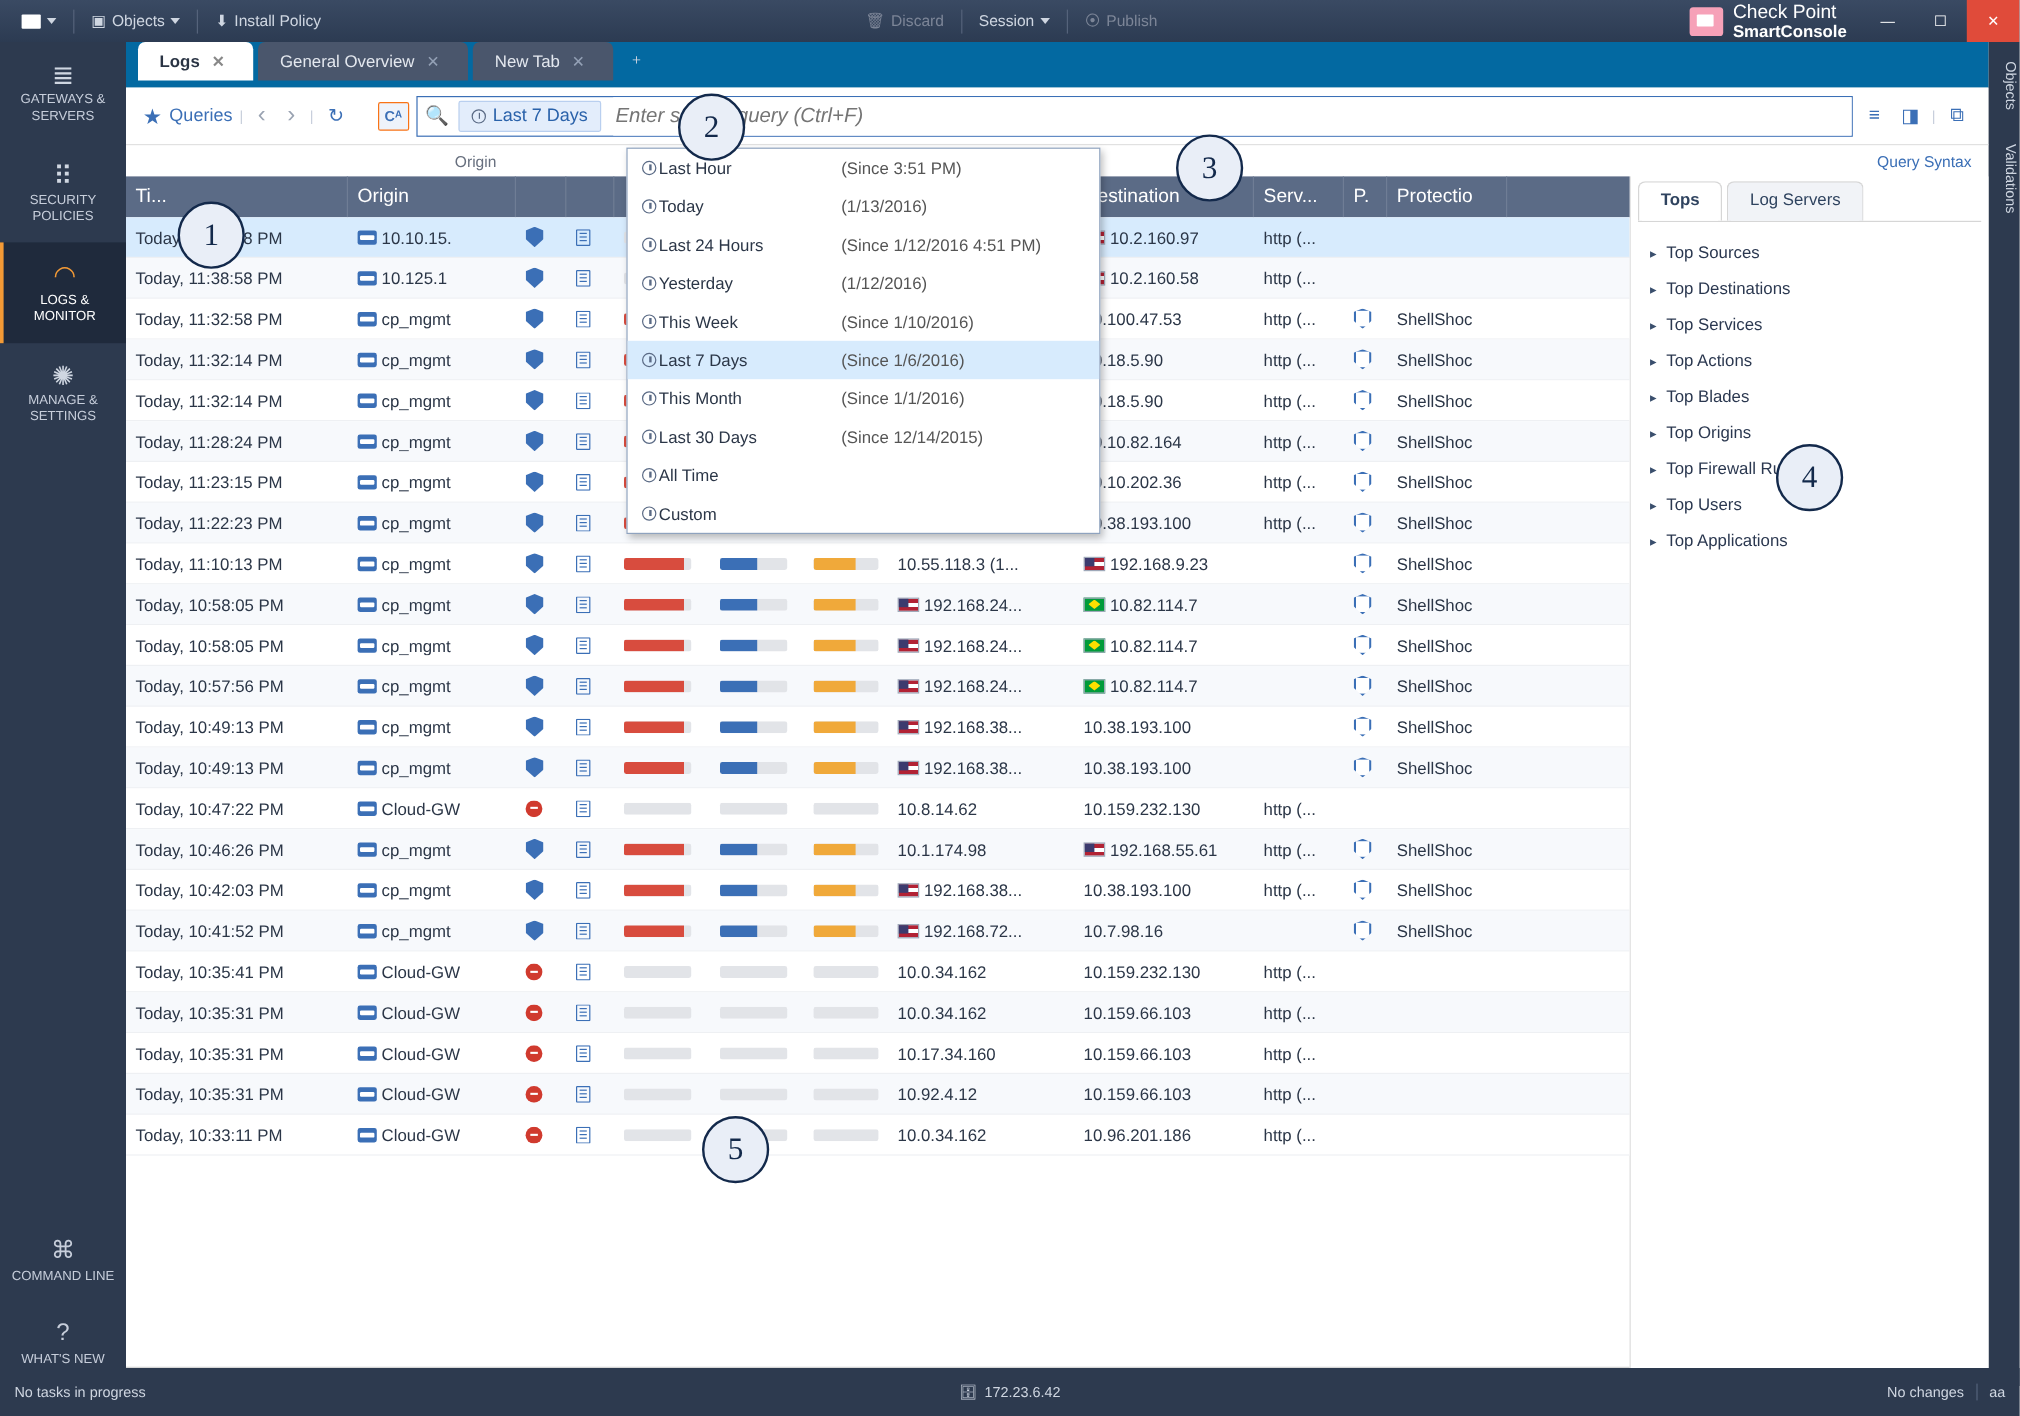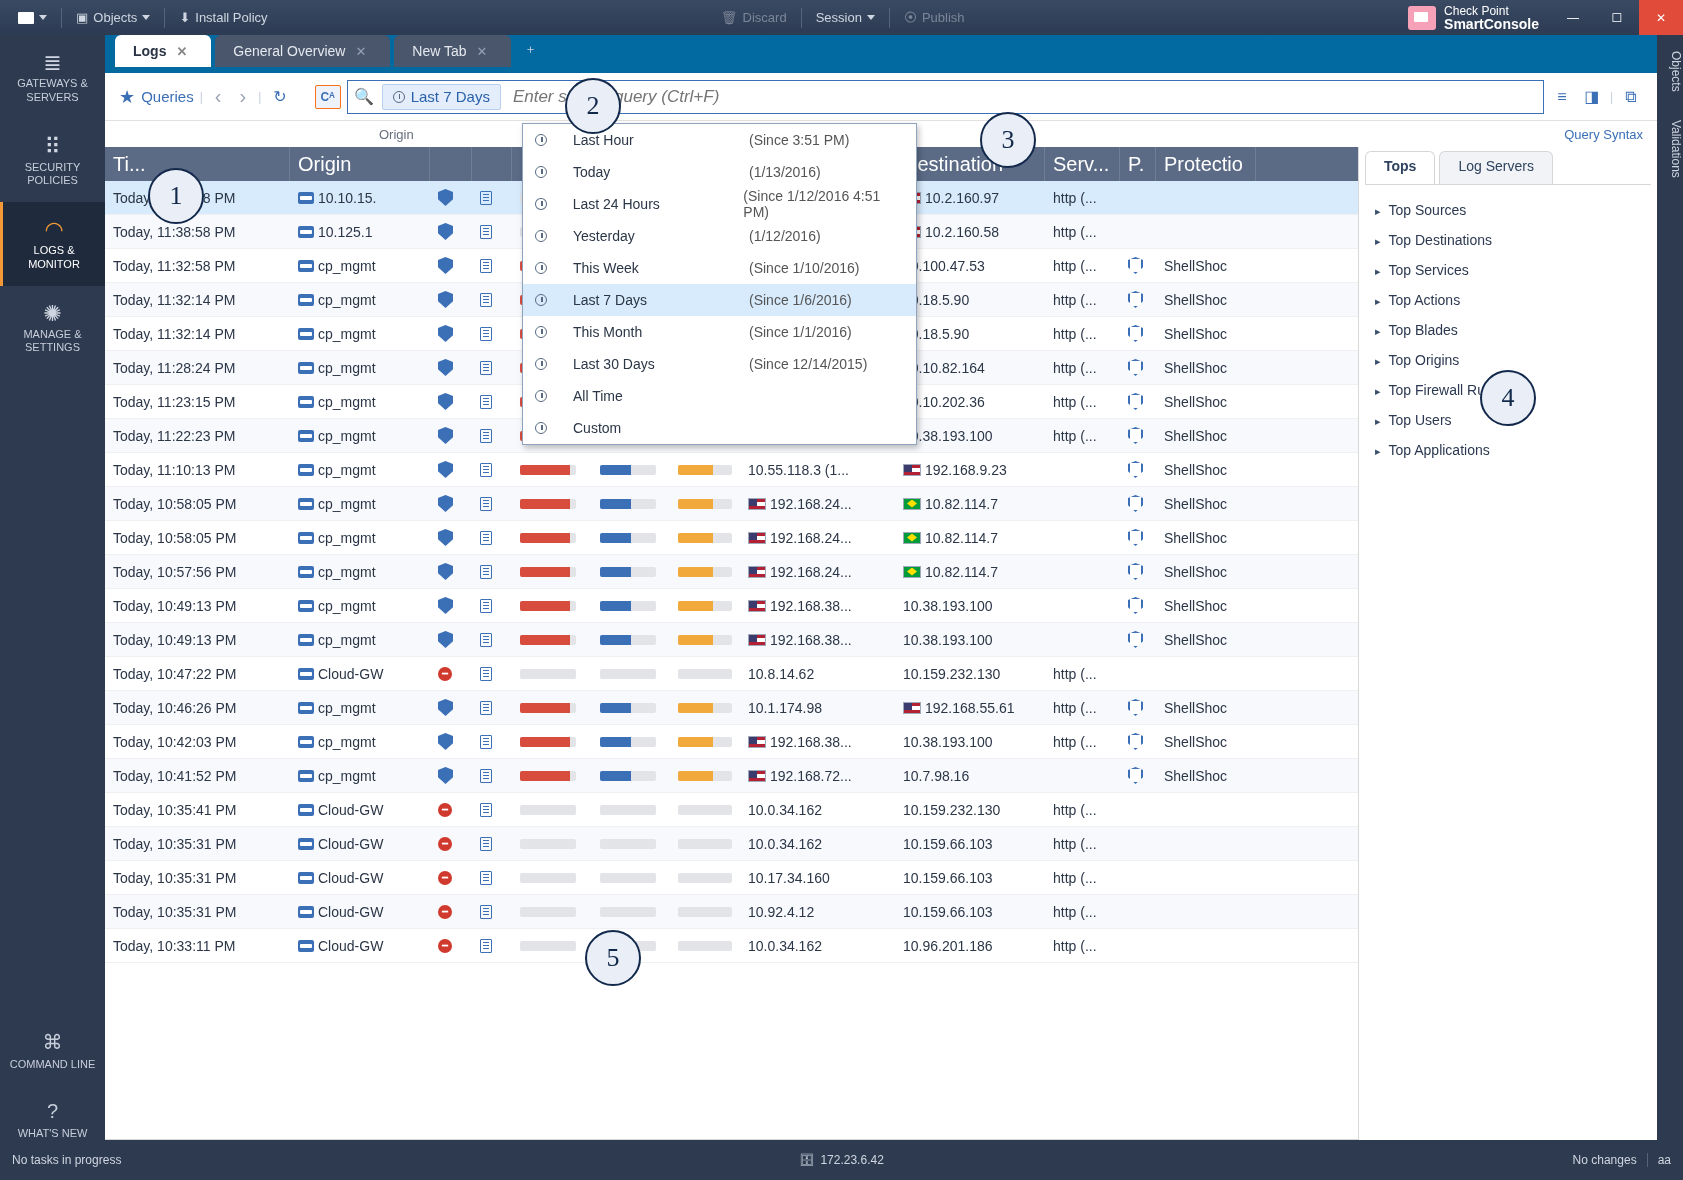--- a/index.html
+++ b/index.html
@@ -7,21 +7,21 @@
 
 #titlebar{height:35px;background:linear-gradient(#3a4a63,#2c3b52);display:flex;align-items:center;color:#cfd6e1;padding-left:8px}
 #titlebar .grp{display:flex;align-items:center;height:100%}
 #titlebar .btn{padding:0 10px;display:flex;align-items:center;gap:5px;height:100%;cursor:pointer;font-size:13px}
 #titlebar .sep{width:1px;height:20px;background:#55637b;margin:0 4px}
 #titlebar .spacer{flex:1}
 #titlebar .disabled{color:#7c8597}
 #brand{display:flex;align-items:center;gap:8px;padding-right:12px;color:#fff}
 #brand .logo{width:28px;height:24px;background:#f6a1b8;border-radius:3px;position:relative}
 #brand .logo::after{content:"";position:absolute;left:6px;top:6px;width:14px;height:10px;background:#fff;border-radius:1px}
-#brand .t1{font-size:12px;line-height:1}
+#brand .t1{font-size:16px;line-height:1}
 #brand .t2{font-size:14px;font-weight:600;line-height:1}
 .winbtn{width:44px;height:35px;display:flex;align-items:center;justify-content:center;color:#fff}
 .winbtn.close{background:#e04b3a}
 .tri-down{width:0;height:0;border-left:4px solid transparent;border-right:4px solid transparent;border-top:5px solid currentColor;display:inline-block}
 
 #leftnav{position:absolute;left:0;top:35px;bottom:25px;width:105px;background:#2d3a4f;color:#c7cedb;display:flex;flex-direction:column;align-items:center;text-align:center}
 #leftnav .item{width:100%;padding:14px 4px;font-size:11px;line-height:1.25;cursor:pointer}
 #leftnav .item.active{background:#1f2a3c;border-left:3px solid #f39a36;color:#fff}
 #leftnav .ic{width:30px;height:22px;margin:0 auto 6px;display:block}
 #leftnav .spacer{flex:1}
@@ -60,21 +60,21 @@
 #gridwrap{flex:1;min-width:0;display:flex;flex-direction:column;border-right:1px solid #d8d8d8}
 #rightpanel{width:298px;background:#fff;display:flex;flex-direction:column}
 
 .rtabs{display:flex;height:34px;border-bottom:1px solid #d6d6d6;margin:4px 6px 0}
 .rtab{padding:6px 18px;border:1px solid #d6d6d6;border-bottom:none;border-radius:6px 6px 0 0;background:#f1f3f7;color:#2f435f;font-size:14px;margin-right:4px;cursor:pointer}
 .rtab.active{background:#fff;font-weight:600}
 .rlist{padding:10px 6px}
 .ritem{padding:7px 10px;font-size:14px;color:#2b3850;cursor:pointer}
 .ritem::before{content:"▸";color:#3a4f6d;margin-right:8px;font-size:11px}
 
-.ghdr{height:34px;background:#5b6b86;color:#fff;display:flex;align-items:center;font-size:20px}
+.ghdr{height:34px;background:#5b6b86;color:#fff;display:flex;align-items:center;font-size:16px}
 .ghdr .col{padding:0 8px;border-right:1px solid #6f7d95;height:100%;display:flex;align-items:center;overflow:hidden;white-space:nowrap}
 .rows{flex:1;overflow:auto;position:relative}
 .row{height:34px;display:flex;align-items:center;border-bottom:1px solid #eef0f3;font-size:14px;color:#2b3647}
 .row:nth-child(odd){background:#fff}
 .row:nth-child(even){background:#f7f9fc}
 .row.sel{background:#d7ebfd}
 .row .col{padding:0 8px;overflow:hidden;white-space:nowrap;text-overflow:ellipsis;display:flex;align-items:center;gap:4px}
 .col.c-time{width:185px}
 .col.c-origin{width:140px}
 .col.c-blade{width:42px}
@@ -103,21 +103,21 @@
 .doc::before{content:"";position:absolute;left:2px;top:2px;right:2px;height:1.5px;background:#3b6fb6;box-shadow:0 3px 0 #3b6fb6,0 6px 0 #3b6fb6}
 .flag{width:18px;height:12px;display:inline-block;background:#b7c1d1;border:1px solid #9fa9b9}
 .flag.us{background:linear-gradient(#b22234 33%,#fff 33% 66%,#b22234 66%);position:relative}
 .flag.us::after{content:"";position:absolute;left:0;top:0;width:8px;height:7px;background:#3c3b6e}
 .flag.br{background:#009b3a;position:relative}
 .flag.br::after{content:"";position:absolute;left:3px;top:1px;width:10px;height:8px;background:#fedf00;clip-path:polygon(50% 0,100% 50%,50% 100%,0 50%)}
 .clock{width:12px;height:12px;border:1.5px solid #5a6a85;border-radius:50%;display:inline-block;position:relative}
 .clock::after{content:"";position:absolute;left:5px;top:2px;width:1.5px;height:5px;background:#5a6a85}
 
 #tr-pop{position:absolute;left:417px;top:50px;width:395px;background:#fff;border:1px solid #8fa3bf;box-shadow:2px 3px 6px rgba(0,0,0,.25);z-index:50}
-#tr-pop .opt{display:flex;align-items:center;height:32px;padding:0 12px;gap:26px;font-size:14px;color:#2b3647;cursor:pointer}
+#tr-pop .opt{display:flex;align-items:center;height:32px;padding:0 12px;gap:2px;font-size:14px;color:#2b3647;cursor:pointer}
 #tr-pop .opt.sel{background:#d7ebfd}
 #tr-pop .opt .lbl{width:150px}
 #tr-pop .opt .hint{color:#555}
 
 .annot{position:absolute;width:56px;height:56px;border:2px solid #13294b;border-radius:50%;background:#e9eef7;display:flex;align-items:center;justify-content:center;font-size:26px;color:#13294b;font-family:Georgia,serif;z-index:200}
 
 .hscroll{height:16px;background:#ececec;border-top:1px solid #d6d6d6}
 .hscroll .thumb{height:10px;margin:3px 0 0 4px;width:70%;background:#c7c7c7;border-radius:3px}
 </style>
 </head>

